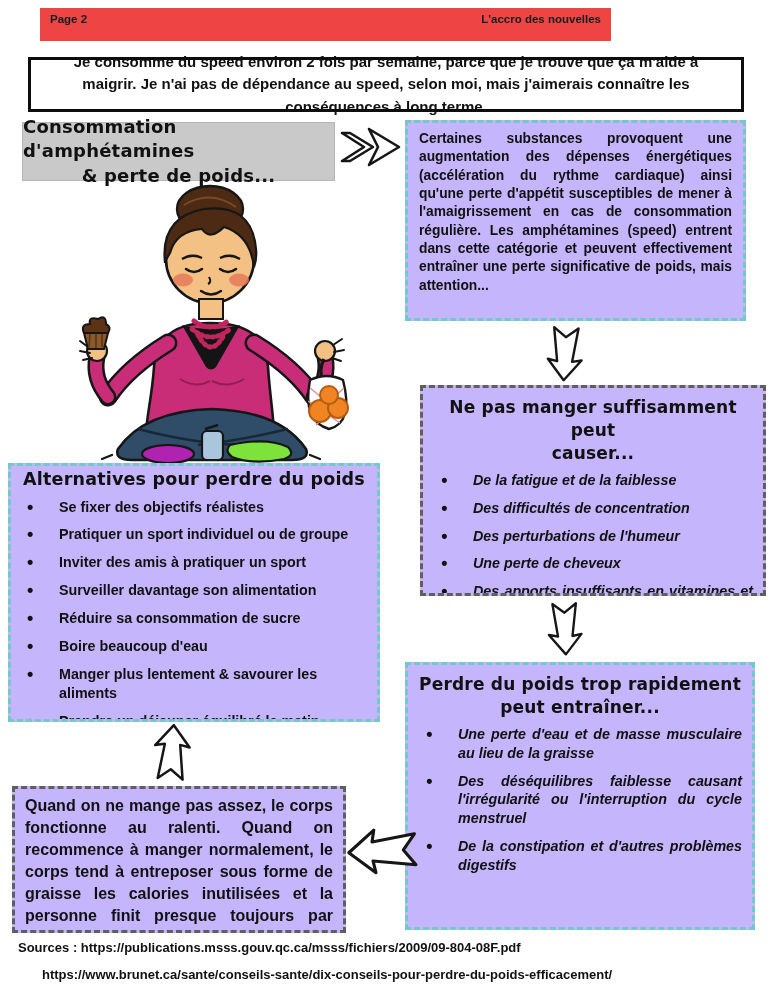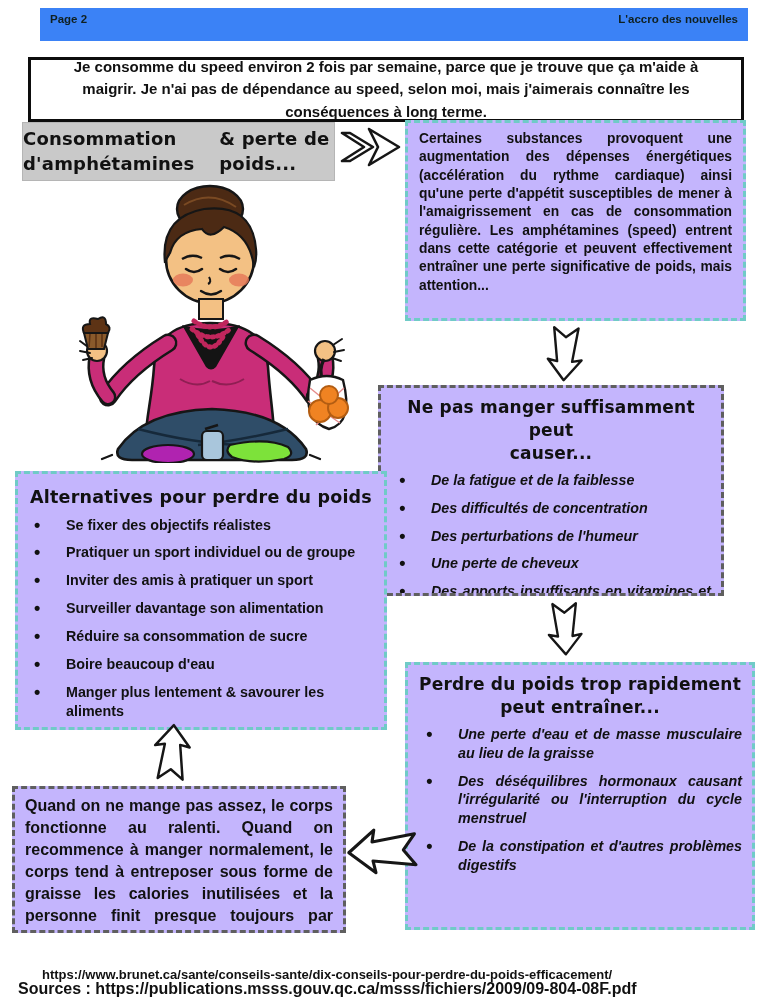--- a/index.html
+++ b/index.html
@@ -1,60 +1,60 @@
 <!DOCTYPE html>
 <html><head>
 <meta charset="utf-8">
 <style>
   html,body{margin:0;padding:0;background:#ffffff;}
   .page{position:relative;width:773px;height:1000px;background:#fff;overflow:hidden;
         font-family:"Liberation Sans",sans-serif;color:#111;}
   .abs{position:absolute;}
 
   
-  .hdr{left:40px;top:8px;width:708px;height:33px;background:#3b82f6;
+  .hdr{left:40px;top:8px;width:571px;height:33px;background:#ef4444;
        display:flex;justify-content:space-between;align-items:flex-start;
        padding:5px 10px 0 10px;box-sizing:border-box;
        font-size:11.5px;font-weight:700;color:#102020;}
 
   
-  .intro{left:28px;top:57px;width:716px;height:65px;border:3px solid #0d0d0d;
+  .intro{left:28px;top:57px;width:716px;height:55px;border:3px solid #0d0d0d;
          box-sizing:border-box;display:flex;align-items:center;justify-content:center;
          padding:2px 14px;text-align:center;font-size:15px;font-weight:700;line-height:1.5;}
 
   
   .topic{left:22px;top:122px;width:313px;height:59px;background:#c9c9c9;border:1px solid #b5b5b5;
-         box-sizing:border-box;display:flex;align-items:center;justify-content:center;}
+         box-sizing:border-box;display:flex;flex-direction:column;align-items:center;justify-content:center;}
   .disp{font-family:"DejaVu Sans",sans-serif;font-weight:800;letter-spacing:.2px;}
   .topic .ln{font-size:18px;line-height:1.35;}
 
   
   .dteal{border:3px dashed #70cbc7;}
   .dgray{border:3px dashed #5f5f5f;}
   .dbox{box-sizing:border-box;background:#c4b5fd;}
 
   .b-substances{left:405px;top:120px;width:341px;height:201px;padding:7px 11px;
                 font-size:13.8px;font-weight:700;line-height:1.33;text-align:justify;overflow:hidden;}
-  .b-insuff{left:378px;top:385px;width:346px;height:211px;padding:6px 10px;overflow:hidden;}
-  .b-alt{left:15px;top:463px;width:372px;height:259px;padding:10px 8px;overflow:hidden;margin-top:8px;}
+  .b-insuff{left:420px;top:385px;width:346px;height:211px;padding:6px 10px;overflow:hidden;}
+  .b-alt{left:8px;top:463px;width:372px;height:259px;padding:0 8px;overflow:hidden;}
   .b-rapid{left:405px;top:662px;width:350px;height:268px;padding:6px 10px;overflow:hidden;}
   .b-rebound{left:12px;top:786px;width:334px;height:147px;padding:6px 10px;
              font-size:16px;font-weight:700;line-height:1.38;text-align:justify;overflow:hidden;}
 
   .boxtitle{text-align:center;font-size:17px;line-height:1.35;margin:2px 0 6px 0;}
   .boxtitle .ln{display:block;}
 
   ul.blt{list-style:none;margin:0;padding:0;}
   ul.blt li{position:relative;padding-left:40px;margin-bottom:9px;
             font-size:14.3px;font-weight:700;line-height:1.32;}
   ul.blt li:before{content:"\2022";position:absolute;left:8px;top:-2px;font-size:18px;}
   ul.blt.just li{text-align:justify;font-style:italic;}
 
   
-  .src1{left:18px;top:940px;width:740px;font-size:16px;font-weight:700;margin-top:40px;}
+  .src1{left:18px;top:940px;width:740px;font-size:13px;font-weight:700;}
   .src2{left:18px;top:967px;width:740px;font-size:13px;font-weight:700;padding-left:24px;}
 
   svg{display:block;}
   .outline{fill:#ffffff;stroke:#161616;stroke-width:2.6;stroke-linejoin:round;}
 </style>
 </head>
 <body>
 
 <div class="page">
 
@@ -195,21 +195,21 @@
     </svg>
   </div>
 
   <div class="abs dbox dteal b-rapid">
     <div class="boxtitle disp">
       <span class="ln">Perdre du poids trop rapidement</span>
       <span class="ln">peut entraîner...</span>
     </div>
     <ul class="blt just">
       <li>Une perte d'eau et de masse musculaire au lieu de la graisse</li>
-      <li>Des déséquilibres hormonaux causant l'irrégularité ou l'interruption du cycle menstruel</li>
+      <li>Des déséquilibres faiblesse causant l'irrégularité ou l'interruption du cycle menstruel</li>
       <li>De la constipation et d'autres problèmes digestifs</li>
     </ul>
   </div>
 
   <div class="abs" style="left:148px;top:721px;width:48px;height:62px;transform:rotate(4deg);">
     <svg width="48" height="62" viewBox="0 0 50 64">
       <path class="outline" d="M25,4 L7,26 L17,24 L12,60 L25,50 L38,60 L33,24 L43,26 Z"></path>
     </svg>
   </div>
 

